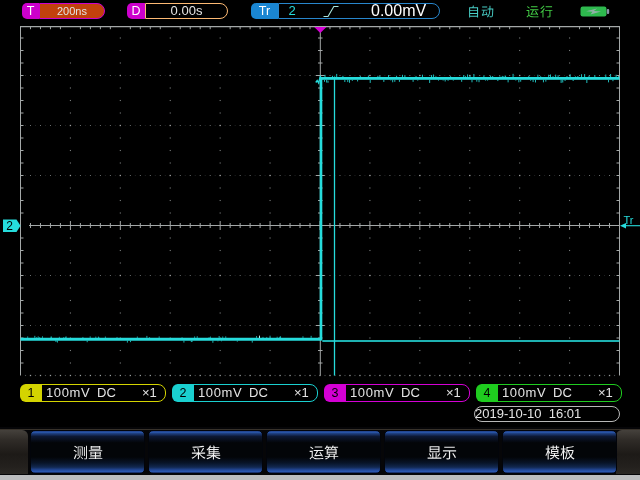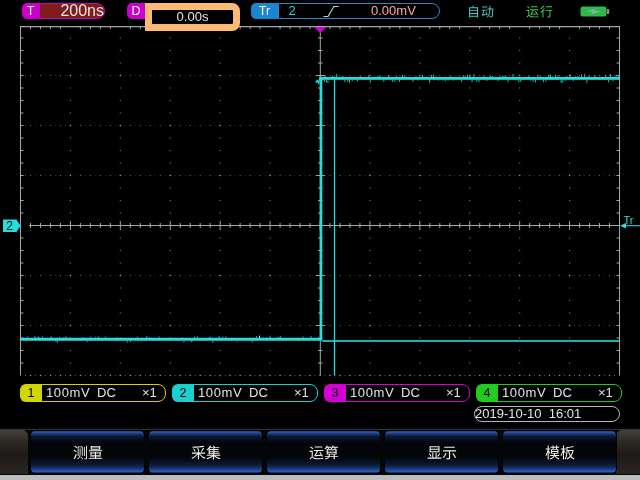--- a/index.html
+++ b/index.html
@@ -1331,30 +1331,30 @@
 <rect x="333.85" y="78.40" width="1.3" height="297.10" fill="#26dcdc"></rect>
 <rect x="322.30" y="340.20" width="297.20" height="1.6" fill="#26dcdc"></rect>
 <polygon points="314.2,26.9 326.5,26.9 320.3,32.9" fill="#d400d4"></polygon>
 <polygon points="3,219.6 16.5,219.6 20.5,225.8 16.5,232.1 3,232.1" fill="#26dcdc"></polygon>
 <text x="9.5" y="230" font-family="Liberation Sans" font-size="12" fill="#000" text-anchor="middle">2</text>
 <text x="623.5" y="223.5" font-family="Liberation Sans" font-size="11" fill="#26dcdc">Tr</text>
 <line x1="623" y1="225.7" x2="640" y2="225.7" stroke="#26dcdc" stroke-width="1.1"></line>
 <polygon points="620,225.7 626,222.9 626,228.5" fill="#26dcdc"></polygon>
 </svg>
 <div style="position:absolute;left:22px;top:3px;width:17px;height:16px;background:#cc00cc;border-radius:5px 0 0 5px;color:#fff;font-size:12.5px;line-height:16px;text-align:center">T</div>
-<div style="position:absolute;left:39px;top:3px;width:64px;height:14px;background:#7f1d1d;border:1px solid #cc00cc;border-radius:0 8px 8px 0;color:#e4e4e4;font-size:16px;line-height:14px;text-align:right">200ns</div>
+<div style="position:absolute;left:39px;top:3px;width:64px;height:14px;background:#c2410c;border:1px solid #cc00cc;border-radius:0 8px 8px 0;color:#e4e4e4;font-size:11px;line-height:14px;text-align:center">200ns</div>
 <div style="position:absolute;left:127px;top:3px;width:18px;height:16px;background:#cc00cc;border-radius:5px 0 0 5px;color:#fff;font-size:12.5px;line-height:16px;text-align:center">D</div>
-<div style="position:absolute;left:145px;top:3px;width:81px;height:14px;background:#000;border:7px solid #fdba74;border-radius:0 8px 8px 0;color:#e4e4e4;font-size:13px;line-height:14px;text-align:center">0.00s</div>
+<div style="position:absolute;left:145px;top:3px;width:81px;height:14px;background:#000;border:1px solid #fdba74;border-radius:0 8px 8px 0;color:#e4e4e4;font-size:13px;line-height:14px;text-align:center">0.00s</div>
 <div style="position:absolute;left:251px;top:3px;width:27px;height:16px;background:#1a86d2;border-radius:5px 0 0 5px;color:#fff;font-size:12.5px;line-height:16px;text-align:center">Tr</div>
 <div style="position:absolute;left:278px;top:3px;width:160px;height:14px;background:#000;border:1px solid #2886cc;border-radius:0 8px 8px 0"></div>
 <div style="position:absolute;left:286px;top:4px;width:12px;height:14px;color:#26dcdc;font-size:13px;line-height:14px;text-align:center">2</div>
 <svg style="position:absolute;left:322.5px;top:5px" width="16" height="13" viewBox="0 0 16 13">
     <polyline points="0.5,11.5 5,11.5 10.8,1.5 15.5,1.5" stroke="#a8e4dc" stroke-width="1.1" fill="none"></polyline>
   </svg>
-<div style="position:absolute;left:371px;top:4px;width:52px;height:14px;color:#fca5a5;font-size:13px;line-height:14px">0.00mV</div>
+<div style="position:absolute;left:371px;top:4px;width:52px;height:14px;color:#ffffff;font-size:16px;line-height:14px">0.00mV</div>
 <svg style="position:absolute;left:467px;top:4.5px" width="13" height="13" viewBox="0 0 1000 1000">
     <path transform="translate(0,880) scale(1,-1)" fill="#49cfc7" d="M239 411H774V264H239ZM239 482V631H774V482ZM239 194H774V46H239ZM455 842C447 802 431 747 416 703H163V-81H239V-25H774V-76H853V703H492C509 741 526 787 542 830Z"></path>
   </svg>
 <svg style="position:absolute;left:480.5px;top:4.5px" width="13" height="13" viewBox="0 0 1000 1000">
     <path transform="translate(0,880) scale(1,-1)" fill="#49cfc7" d="M89 758V691H476V758ZM653 823C653 752 653 680 650 609H507V537H647C635 309 595 100 458 -25C478 -36 504 -61 517 -79C664 61 707 289 721 537H870C859 182 846 49 819 19C809 7 798 4 780 4C759 4 706 4 650 10C663 -12 671 -43 673 -64C726 -68 781 -68 812 -65C844 -62 864 -53 884 -27C919 17 931 159 945 571C945 582 945 609 945 609H724C726 680 727 752 727 823ZM89 44 90 45V43C113 57 149 68 427 131L446 64L512 86C493 156 448 275 410 365L348 348C368 301 388 246 406 194L168 144C207 234 245 346 270 451H494V520H54V451H193C167 334 125 216 111 183C94 145 81 118 65 113C74 95 85 59 89 44Z"></path>
   </svg>
 <svg style="position:absolute;left:526px;top:4.5px" width="13" height="13" viewBox="0 0 1000 1000">
     <path transform="translate(0,880) scale(1,-1)" fill="#44d147" d="M380 777V706H884V777ZM68 738C127 697 206 639 245 604L297 658C256 693 175 748 118 786ZM375 119C405 132 449 136 825 169L864 93L931 128C892 204 812 335 750 432L688 403C720 352 756 291 789 234L459 209C512 286 565 384 606 478H955V549H314V478H516C478 377 422 280 404 253C383 221 367 198 349 195C358 174 371 135 375 119ZM252 490H42V420H179V101C136 82 86 38 37 -15L90 -84C139 -18 189 42 222 42C245 42 280 9 320 -16C391 -59 474 -71 597 -71C705 -71 876 -66 944 -61C945 -39 957 0 967 21C864 10 713 2 599 2C488 2 403 9 336 51C297 75 273 95 252 105Z"></path>
   </svg>
 <svg style="position:absolute;left:539.5px;top:4.5px" width="13" height="13" viewBox="0 0 1000 1000">

